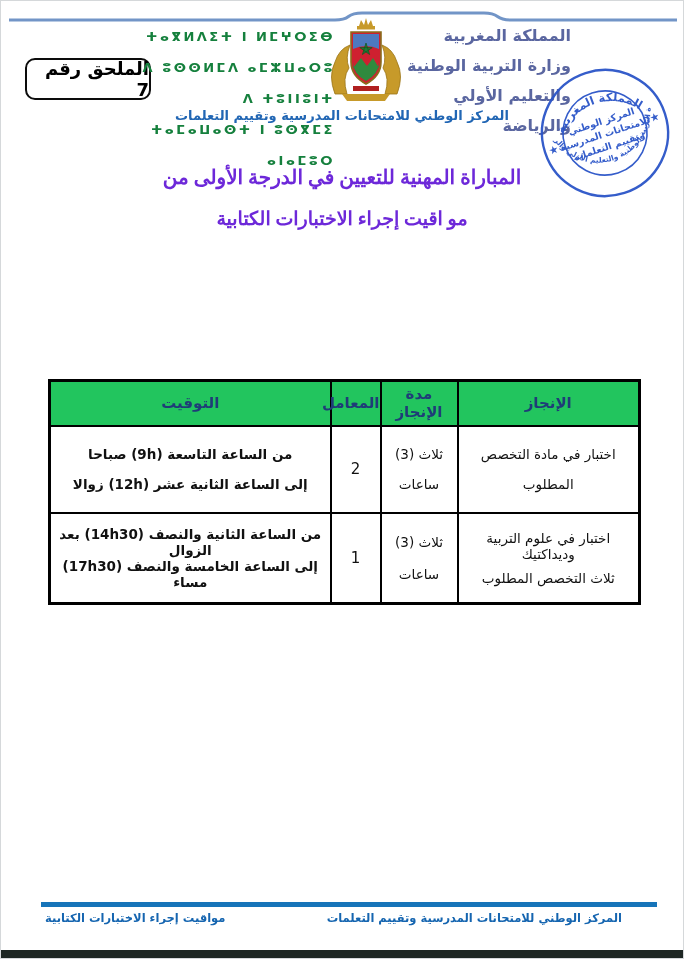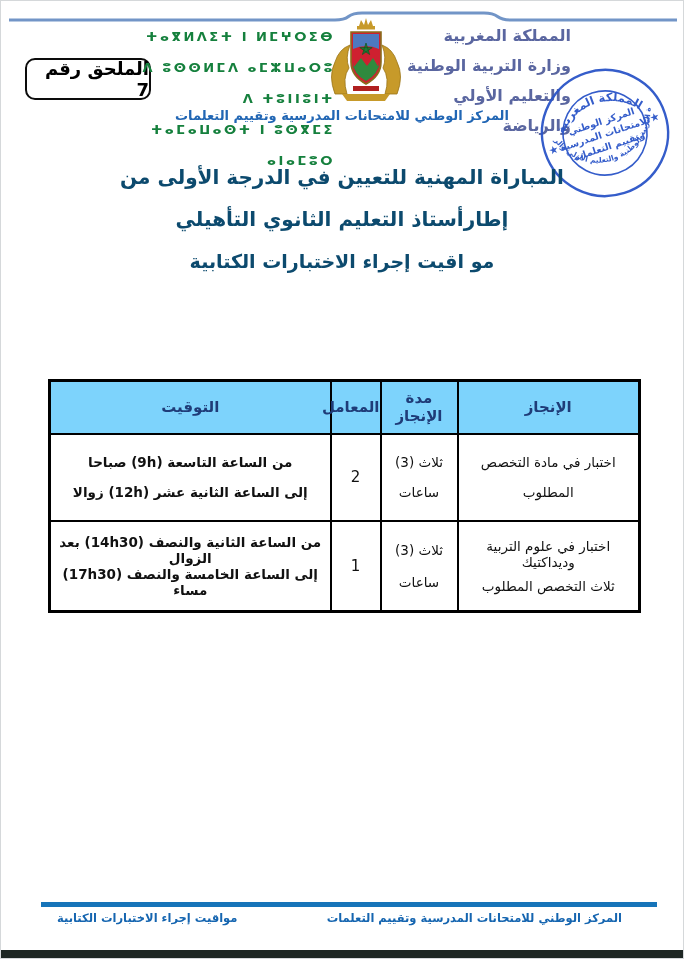--- a/index.html
+++ b/index.html
@@ -31,47 +31,47 @@
 
   .center-name { position:absolute; top:107px; left:0; width:100%;
                  text-align:center; color:#2166b4; font-weight:bold;
                  font-size:13px; direction:rtl; }
 
   .stamp { position:absolute; left:537px; top:62px; width:134px; height:140px;
            transform:rotate(-18deg); opacity:.95; }
 
   
   .title-block { position:absolute; top:155px; left:0; width:100%;
-                 text-align:center; direction:rtl; color:#0c4a6e; font-weight:bold; }
+                 text-align:center; direction:rtl; color:#6d28d9; font-weight:bold;font-family:Liberation Serif, serif; }
   .title-block .t1 { font-size:20px; line-height:42px; }
   .title-block .t2 { font-size:20px; line-height:42px; }
   .title-block .t3 { font-size:19px; line-height:42px; }
   .title-block .t4 { font-size:19px; line-height:42px; }
 
   
   table.exam { position:absolute; top:378px; left:47px; width:590px;
                border-collapse:collapse; direction:rtl; table-layout:fixed;
                border:3px solid #000; }
   table.exam th, table.exam td { border:2px solid #000; text-align:center;
                vertical-align:middle; padding:0; }
-  table.exam thead th { height:53px; background:#7dd3fc; color:#1f3c78;
+  table.exam thead th { height:45px; background:#22c55e; color:#1f3c78;
                font-size:15px; font-weight:bold; }
   table.exam tbody tr.r1 td { height:87px; }
   table.exam tbody tr.r2 td { height:83px; }
   .two-line { display:flex; flex-direction:column; justify-content:space-around;
               height:100%; padding:12px 4px; font-size:13.5px; color:#111; }
   .two-line.heavy { font-weight:bold; }
   .coef { font-size:15px; color:#111; }
 
   
   .footer-rule { position:absolute; left:40px; top:901px; width:616px; height:5px;
                  background:#1674b9; }
   .footer-right { position:absolute; right:61px; top:910px; font-size:11.5px;
                   font-weight:bold; color:#1565b0; direction:rtl; }
-  .footer-left  { position:absolute; left:56px; top:910px; font-size:11.5px;
+  .footer-left  { position:absolute; left:44px; top:910px; font-size:11.5px;
                   font-weight:bold; color:#1565b0; direction:rtl; }
   .bottom-bar { position:absolute; bottom:0; left:0; width:100%; height:8px;
                 background:#1d2623; }
 </style>
 </head>
 <body>
 
 <div class="page">
 
   <svg class="top-rule" viewBox="0 0 684 26" preserveAspectRatio="none">
@@ -124,21 +124,20 @@
     </text>
     <text x="8" y="71" font-size="11" fill="#2b55c8">★</text>
     <text x="114" y="71" font-size="11" fill="#2b55c8">★</text>
     <text x="67" y="58" font-size="9.5" font-weight="bold" fill="#2b55c8" text-anchor="middle">المركز الوطني</text>
     <text x="67" y="71" font-size="9.5" font-weight="bold" fill="#2b55c8" text-anchor="middle">للامتحانات المدرسية</text>
     <text x="67" y="84" font-size="9.5" font-weight="bold" fill="#2b55c8" text-anchor="middle">وتقييم التعلمات</text>
   </svg>
 
   <div class="title-block">
     <div class="t1">المباراة المهنية للتعيين في الدرجة الأولى من</div>
-    <div class="t2">إطارأستاذ التعليم الثانوي التأهيلي</div>
     <div class="t4">مو اقيت إجراء الاختبارات الكتابية</div>
   </div>
 
   <table class="exam">
     <colgroup>
       <col style="width:182px">
         <col style="width:77px">
         <col style="width:50px">
         <col style="width:281px">
     </colgroup>

